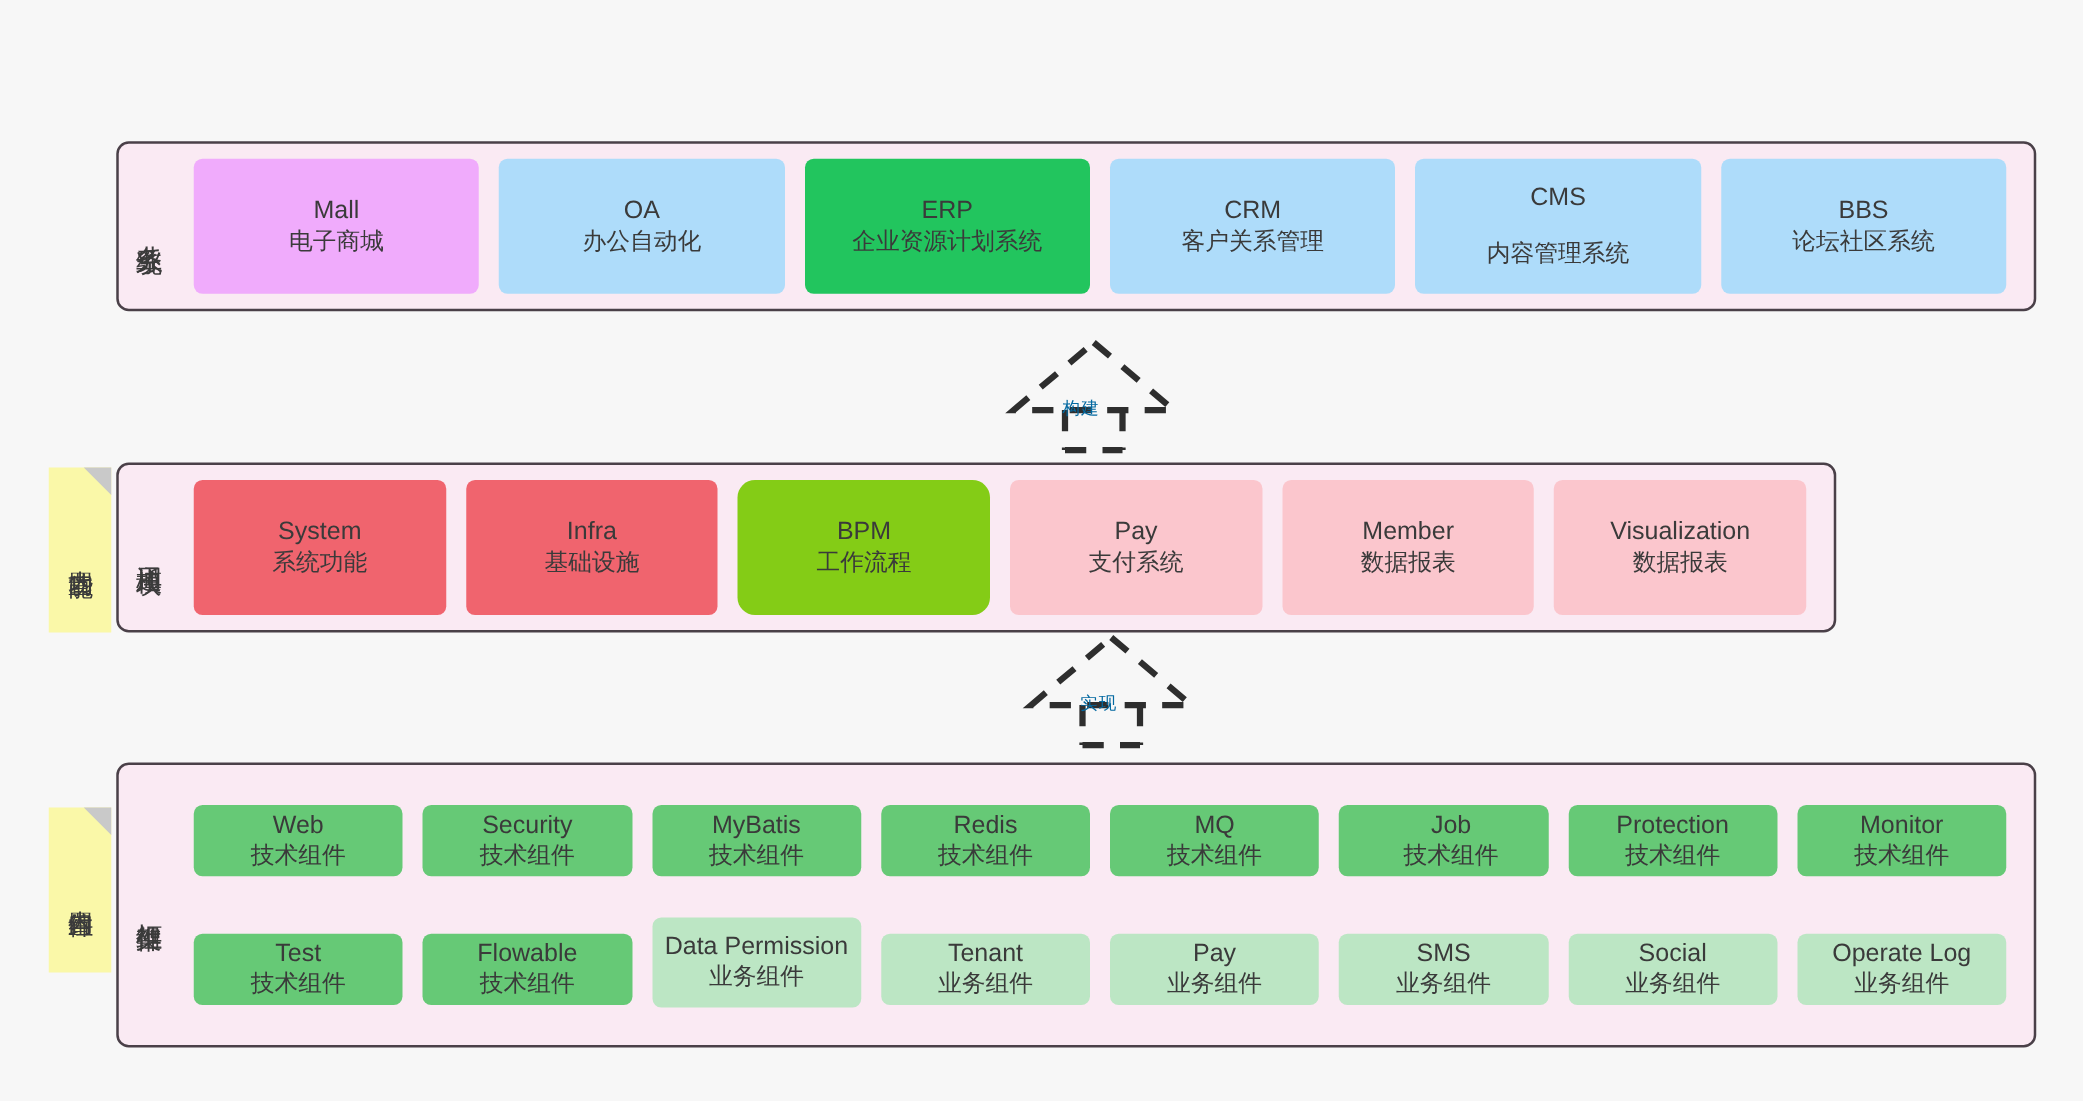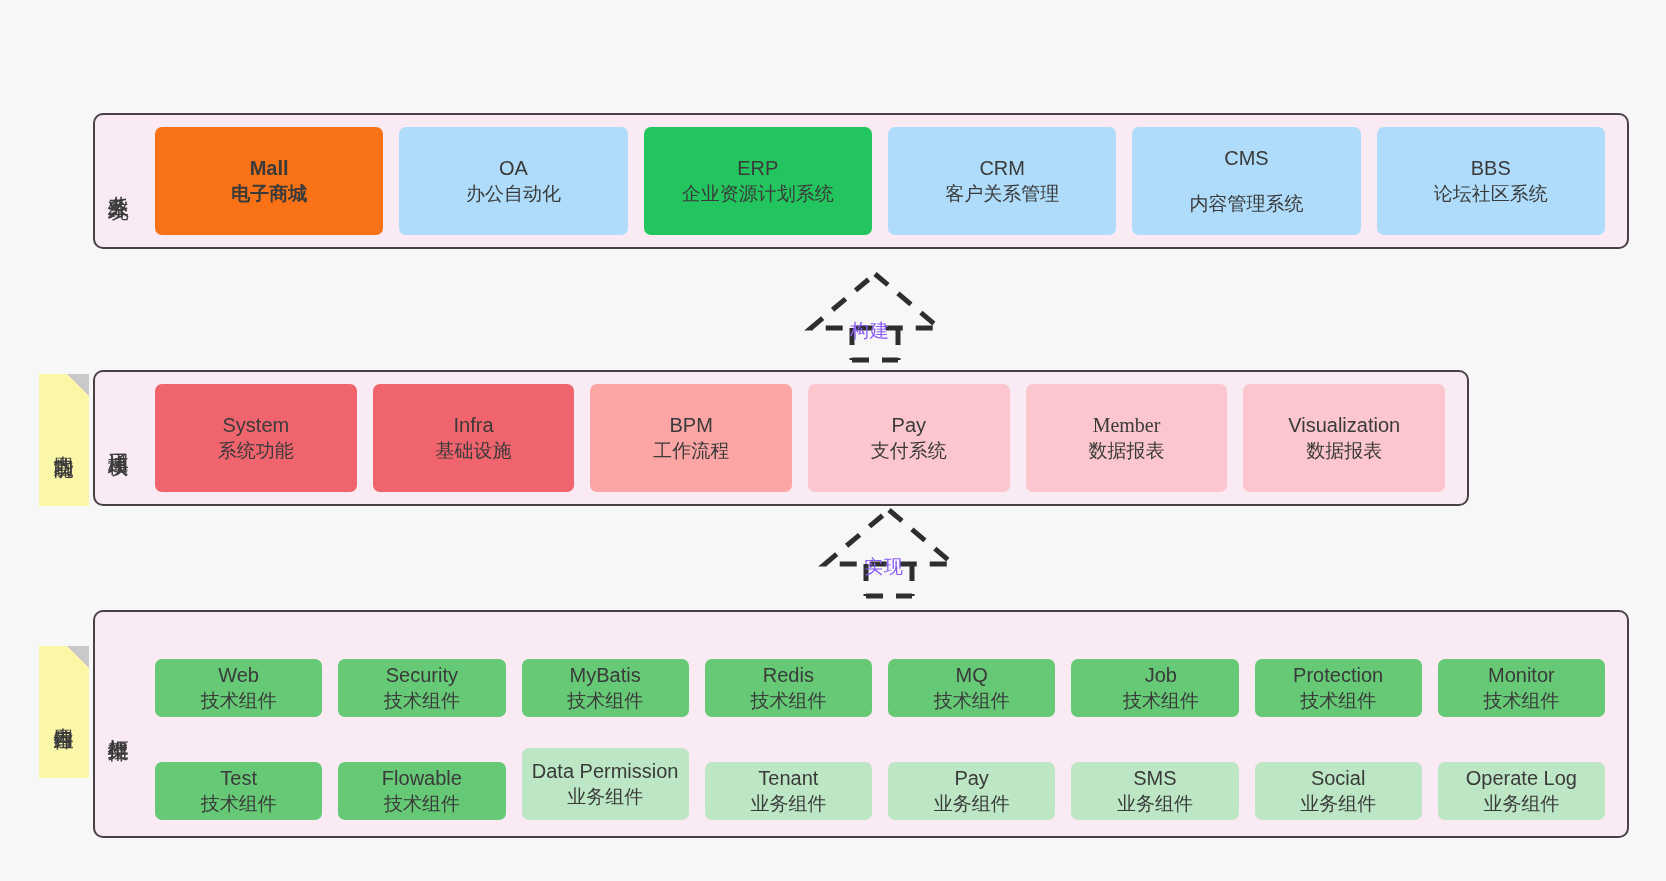--- a/index.html
+++ b/index.html
@@ -97,21 +97,21 @@
   
   .layer-grid {
     flex: 1 1 auto;
     display: flex;
     flex-direction: column;
     gap: 14px;
     padding: 16px 14px 16px 6px;
   }
   .grid-row {
     display: flex;
-    align-items: flex-end;
+    align-items: center;
     flex: 1 1 0;
     min-height: 0;
   }
 
   
   .note {
     position: absolute;
     background: #FAF8A8;
     color: #3B3B3B;
     font-size: 20px;
@@ -139,38 +139,38 @@
   
   .arrow {
     position: absolute;
   }
   .arrow svg {
     display: block;
     overflow: visible;
   }
   .arrow-label {
     position: absolute;
-    font-size: 19px;
-    color: #8b5cf6;
+    font-size: 14px;
+    color: #0369a1;
     white-space: nowrap;
     letter-spacing: 1px;
     background: transparent;
   }
 </style>
 </head>
 <body>
 
 <div class="canvas">
 
   <div class="layer" style="left:93px; top:113px; width:1536px; height:136px;">
     <div class="layer-title">业务系统</div>
     <div class="layer-cells">
 
       <div class="cell-slot">
-        <div class="cell" style="background:#f97316;font-weight:bold;">
+        <div class="cell" style="background:#f0abfc;">
           <span class="en">Mall</span>
           <span class="cn">电子商城</span>
         </div>
       </div>
       <div class="cell-slot">
         <div class="cell" style="background:#AEDCFA;">
           <span class="en">OA</span>
           <span class="cn">办公自动化</span>
         </div>
       </div>
@@ -220,33 +220,33 @@
           <span class="cn">系统功能</span>
         </div>
       </div>
       <div class="cell-slot">
         <div class="cell" style="background:#F0646E;">
           <span class="en">Infra</span>
           <span class="cn">基础设施</span>
         </div>
       </div>
       <div class="cell-slot">
-        <div class="cell" style="background:#fca5a5;">
+        <div class="cell" style="background:#84cc16;border-radius:14px;">
           <span class="en">BPM</span>
           <span class="cn">工作流程</span>
         </div>
       </div>
       <div class="cell-slot">
         <div class="cell" style="background:#FBC6CD;">
           <span class="en">Pay</span>
           <span class="cn">支付系统</span>
         </div>
       </div>
       <div class="cell-slot">
-        <div class="cell" style="background:#FBC6CD;font-family:Liberation Serif, serif;">
+        <div class="cell" style="background:#FBC6CD;">
           <span class="en">Member</span>
           <span class="cn">数据报表</span>
         </div>
       </div>
       <div class="cell-slot">
         <div class="cell" style="background:#FBC6CD;">
           <span class="en">Visualization</span>
           <span class="cn">数据报表</span>
         </div>
       </div>

